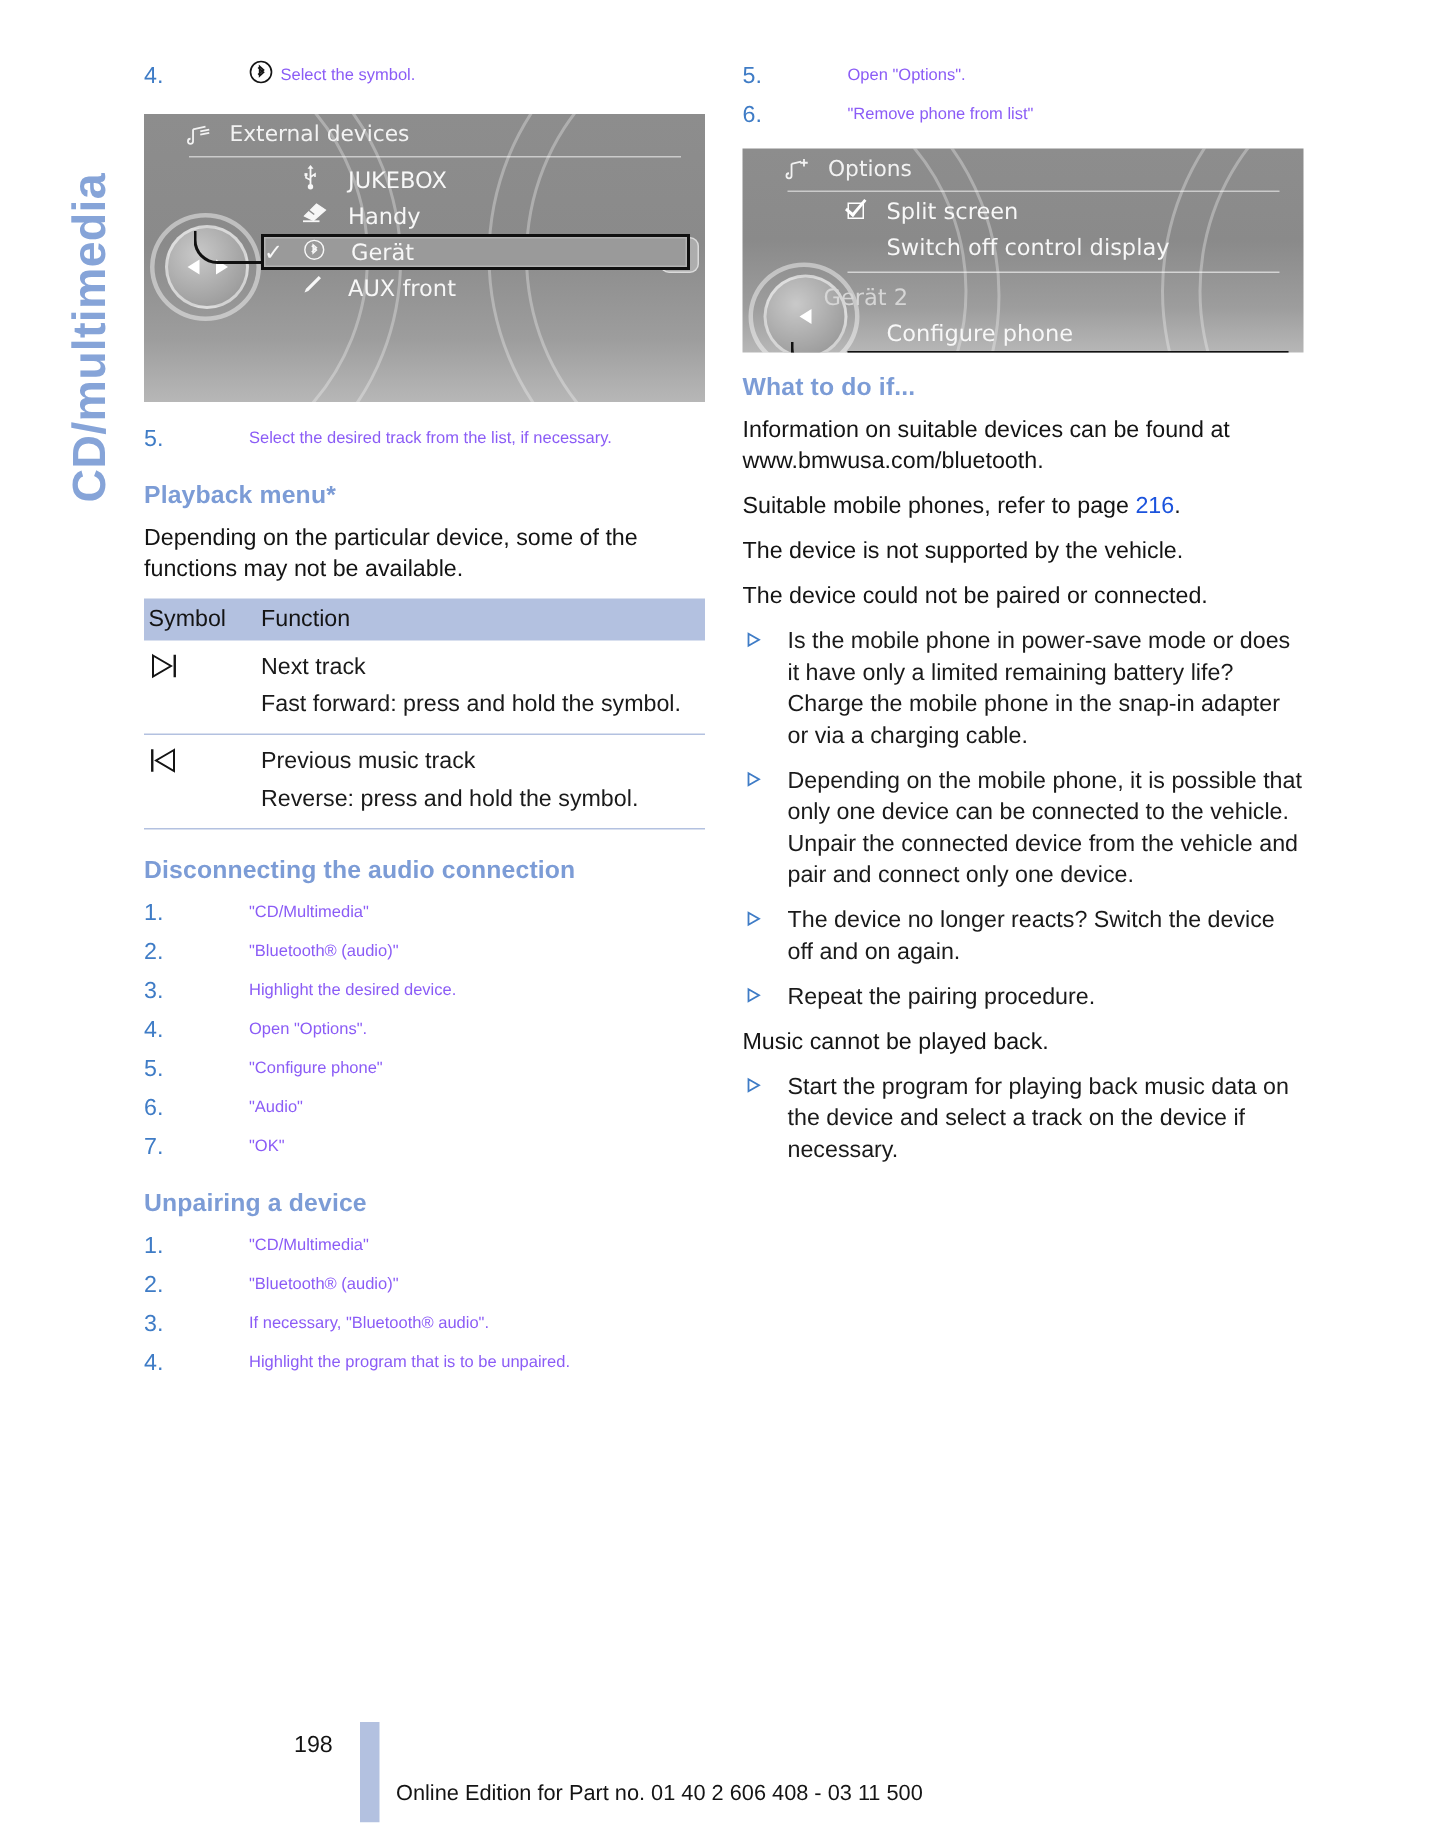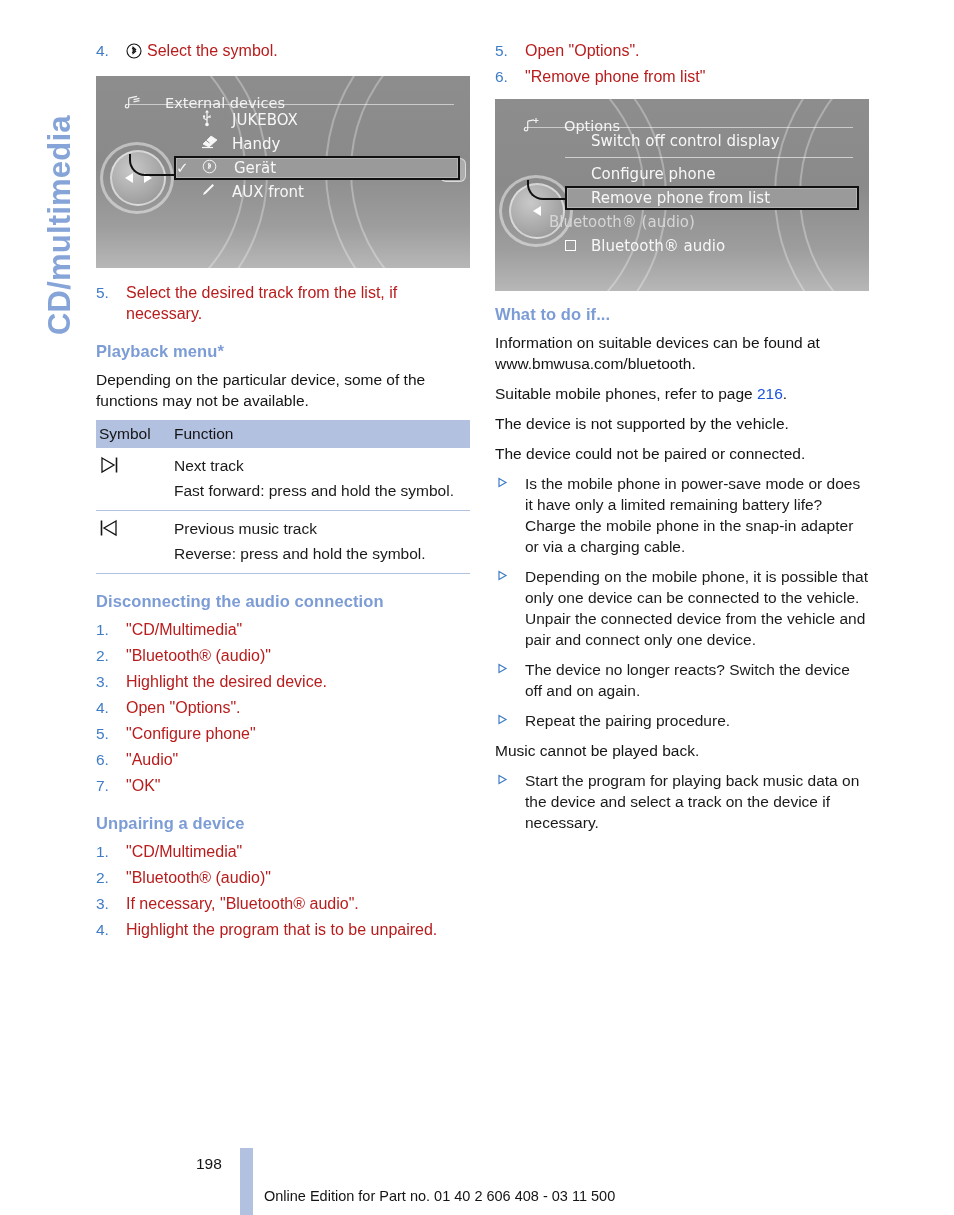--- a/index.html
+++ b/index.html
@@ -50,41 +50,42 @@
     margin-bottom: 5px;
   }
   .olist-num {
     flex: 0 0 30px;
     color: #3f7cc6;
     font-size: 15.5px;
     line-height: 21px;
   }
   .olist-body {
     flex: 1 1 auto;
-    font-size: 16px;
+    font-size: 11px;
     line-height: 21px;
-    color: #b91c1c;
+    color: #8b5cf6;
+    margin-left: 40px;
   }
   .inline-bt-icon {
     display: inline-block;
     vertical-align: -3px;
     margin-right: 5px;
   }
 
   
   .idrive {
     position: relative;
     width: 374px;
     height: 192px;
     margin: 12px 0 14px 0;
     background: linear-gradient(180deg,#8d8d8d 0%,#8a8a8a 45%,#9d9d9d 78%,#b7b7b7 100%);
     overflow: hidden;
     font-family: "DejaVu Sans", sans-serif;
   }
-  .idrive.tall { height: 192px; }
+  .idrive.tall { height: 136px; }
   .idrive .arcs { position: absolute; inset: 0; }
   .idrive .arc {
     position: absolute;
     border: 2px solid rgba(255,255,255,0.30);
     border-radius: 50%;
     background: transparent;
   }
   .arcL1 { left: -150px; top: -55px; width: 300px; height: 300px; border-width: 3px; }
   .arcL2 { left: -168px; top: -72px; width: 340px; height: 340px; border-width: 2px; border-color: rgba(255,255,255,0.18); }
   .arcR1 { right: -180px; top: -60px; width: 300px; height: 310px; border-width: 3px; }
@@ -125,24 +126,23 @@
     display: flex; align-items: center; justify-content: center;
   }
   .idrive .side-btn i {
     display: block; width: 14px; height: 8px;
     border: 1.5px solid #f2f2f2; border-radius: 1px;
   }
 
   .idrive .hdr {
     position: absolute;
     left: 28px; top: 6px;
-    display: flex; align-items: center; gap: 24px;
+    display: flex; gap: 12px;
     color: #f2f2f2;
     font-size: 14.5px;
-    margin-top: 12px;
   }
   .idrive .hdr-rule {
     position: absolute;
     left: 30px; top: 28px; right: 16px;
     height: 1px;
     background: rgba(255,255,255,0.55);
   }
 
   .idrive .menu {
     position: absolute;
@@ -519,28 +519,35 @@
         <span>Options</span>
       </div>
       <div class="hdr-rule"></div>
 
       <div class="knob-ring" style="top:76px;"></div>
       <div class="knob" style="top:84px; gap:0;">
         <span class="tri-l"></span>
       </div>
 
       <div class="menu" style="left:70px; top:30px;">
+        <div class="mrow">
+          <span class="mcheck"><i class="chk-on"></i></span>
+          <span class="mlabel">Split screen</span>
+        </div>
 
         <div class="mrow">
           <span class="mcheck"></span>
           <span class="mlabel">Switch off control display</span>
         </div>
 
         <div class="sep"></div>
 
+        <div class="mrow dim" style="padding-left:0;">
+          <span class="mlabel" style="margin-left:-16px;">Gerät 2</span>
+        </div>
 
         <div class="mrow">
           <span class="mcheck"></span>
           <span class="mlabel">Configure phone</span>
         </div>
 
         <div class="sel-wrap">
           <div class="mrow sel" style="padding-left:4px;">
             <span class="mlabel" style="margin-left:20px;">Remove phone from list</span>
           </div>

